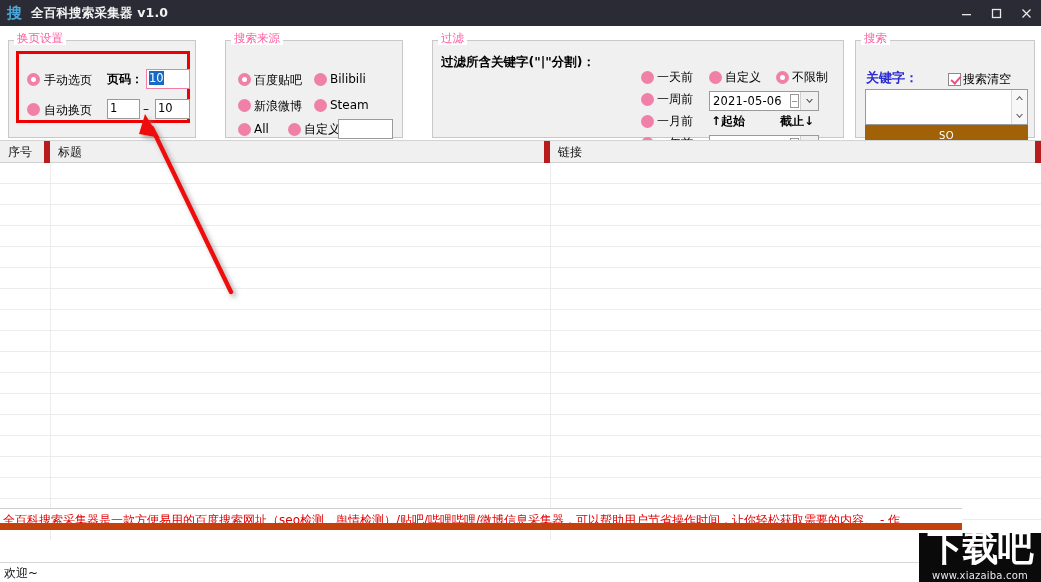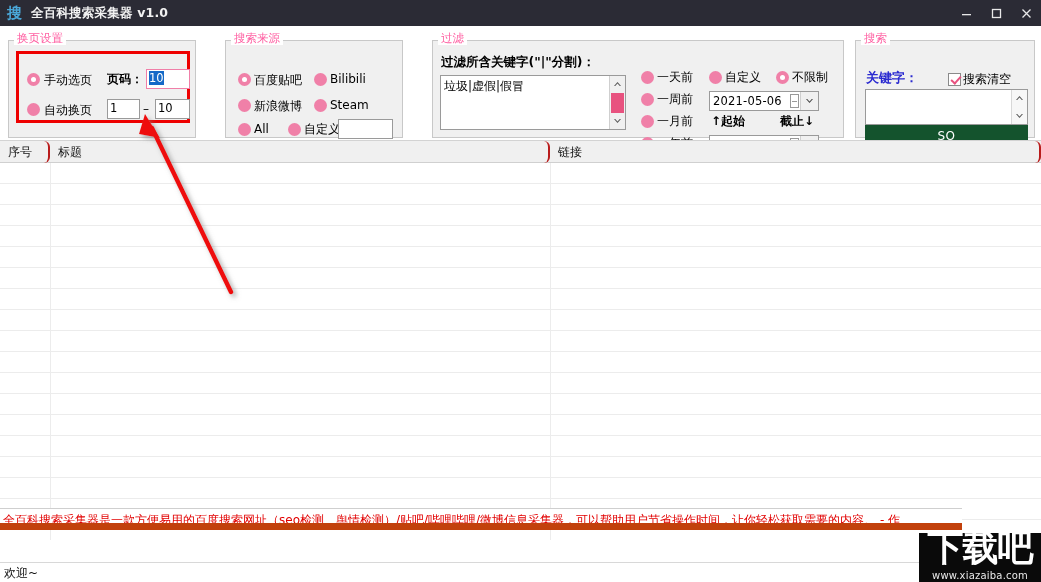--- a/index.html
+++ b/index.html
@@ -286,24 +286,24 @@
     position: absolute;
     left: 9px; top: 48px;
     width: 163px; height: 36px;
     background: #ffffff;
     border: 1px solid #9a9a9a;
   }
   #so-btn {
     position: absolute;
     left: 9px; top: 84px;
     width: 163px; height: 21px;
-    background: #14532d;
+    background: #a16207;
     color: #ffffff;
     display: flex; align-items: center; justify-content: center;
-    font-size: 12px;
+    font-size: 10px;
     letter-spacing: .5px;
     cursor: pointer;
   }
 
   
   .table-wrap {
     position: absolute;
     left: 0; top: 140px;
     width: 1041px; height: 400px;
     background: #ffffff;
@@ -315,23 +315,22 @@
     height: 22px;
     background: #f0f0f0;
     border-bottom: 1px solid #d0d0d0;
   }
   .th {
     position: absolute;
     top: 0; height: 22px;
     display: flex; align-items: center;
     font-size: 12px; color: #111;
     padding-left: 8px;
-    border-right: 2px solid #b91c1c;
-    white-space: nowrap;
-    border-radius: 6px;
+    border-right: 6px solid #b91c1c;
+    white-space: nowrap;
   }
   .table-body {
     position: relative;
     height: 377px;
   }
   .trow {
     height: 21px;
     border-bottom: 1px solid #ececec;
     position: relative;
   }
@@ -480,36 +479,20 @@
       <div class="radio" id="rb-custom"></div>
       <div class="lbl" id="lb-custom">自定义</div>
       <div class="txt" id="in-custom"></div>
     </div>
 
     <div class="groupbox" id="grp-filter">
       <div class="group-title">过滤</div>
 
       <div class="lbl-b" id="lb-filter-title">过滤所含关键字("|"分割)：</div>
 
-      <div id="filter-area">
-        <div id="filter-text">垃圾|虚假|假冒</div>
-        <div class="vscroll">
-          <div class="arr up">
-            <svg width="9" height="6" viewBox="0 0 9 6">
-                <path d="M4.5 1 L8 5 L6.8 5 L4.5 2.6 L2.2 5 L1 5 Z" fill="#555"></path>
-              </svg>
-          </div>
-          <div class="thumb" style="top:17px;height:20px;"></div>
-          <div class="arr down">
-            <svg width="9" height="6" viewBox="0 0 9 6">
-                <path d="M4.5 5 L1 1 L2.2 1 L4.5 3.4 L6.8 1 L8 1 Z" fill="#555"></path>
-              </svg>
-          </div>
-        </div>
-      </div>
 
       <div class="radio" id="rb-d1"></div>
       <div class="lbl" id="lb-d1">一天前</div>
 
       <div class="radio" id="rb-d7"></div>
       <div class="lbl" id="lb-d7">一周前</div>
 
       <div class="radio" id="rb-d30"></div>
       <div class="lbl" id="lb-d30">一月前</div>
 

